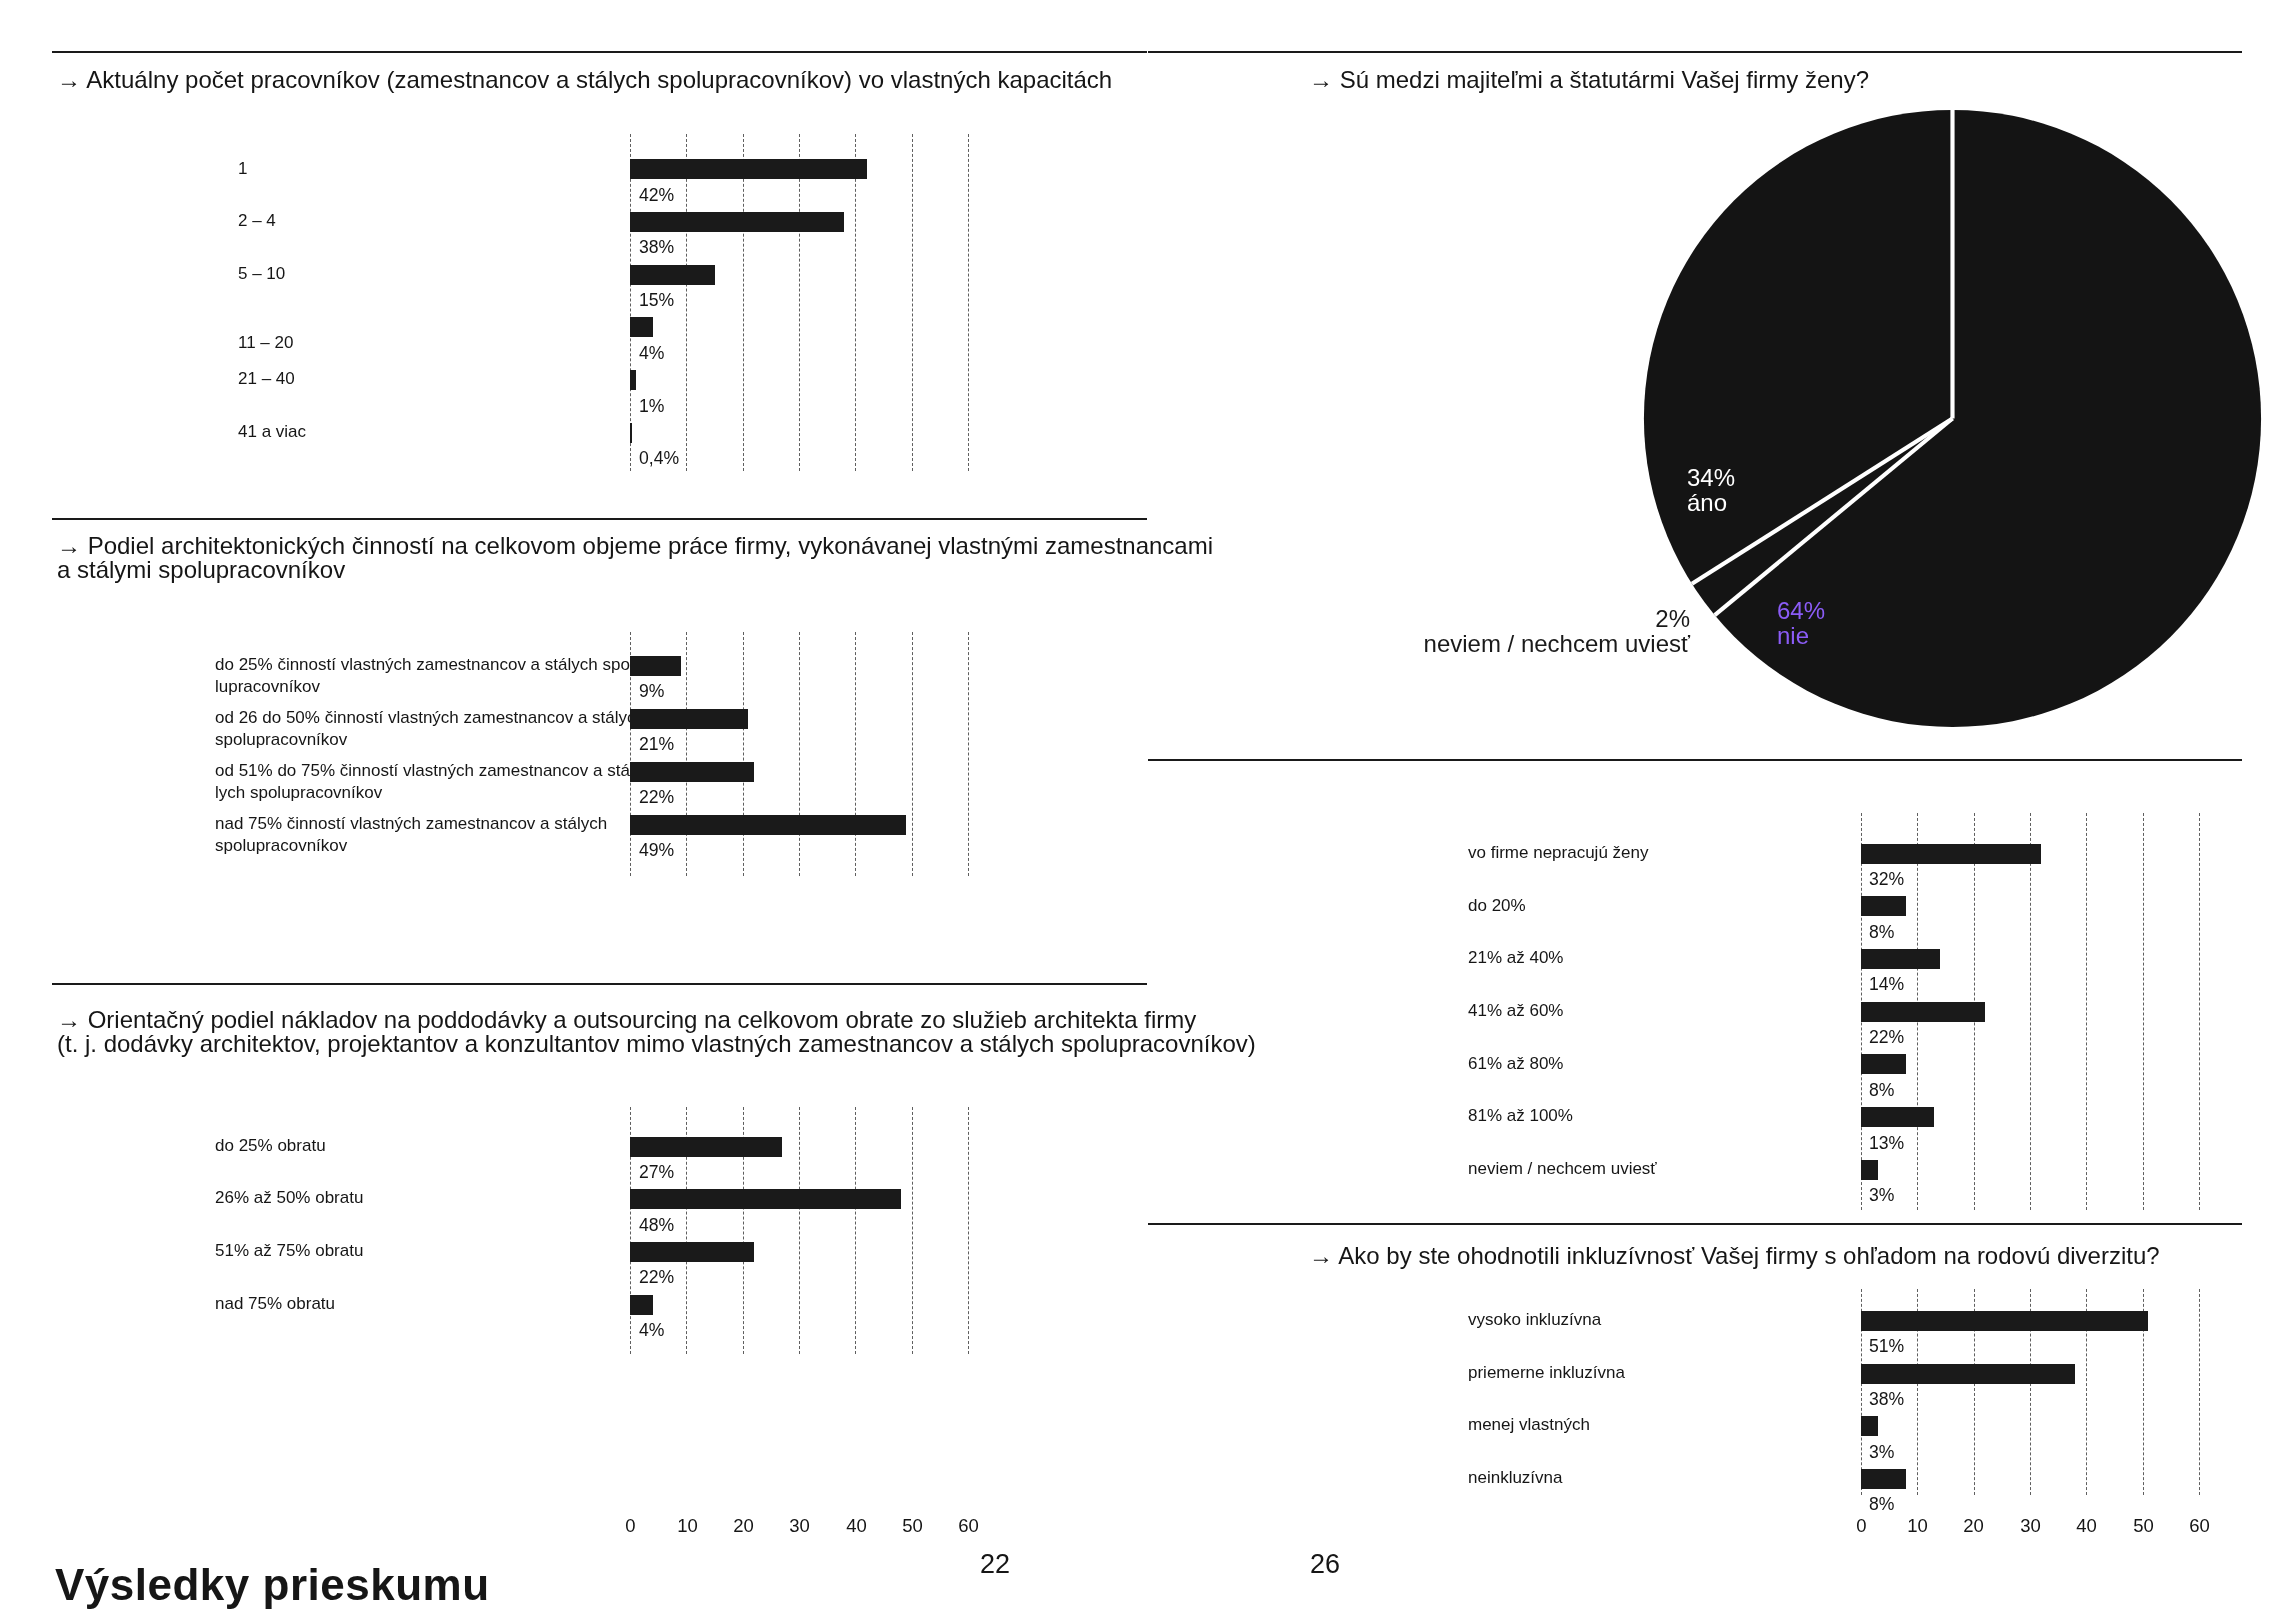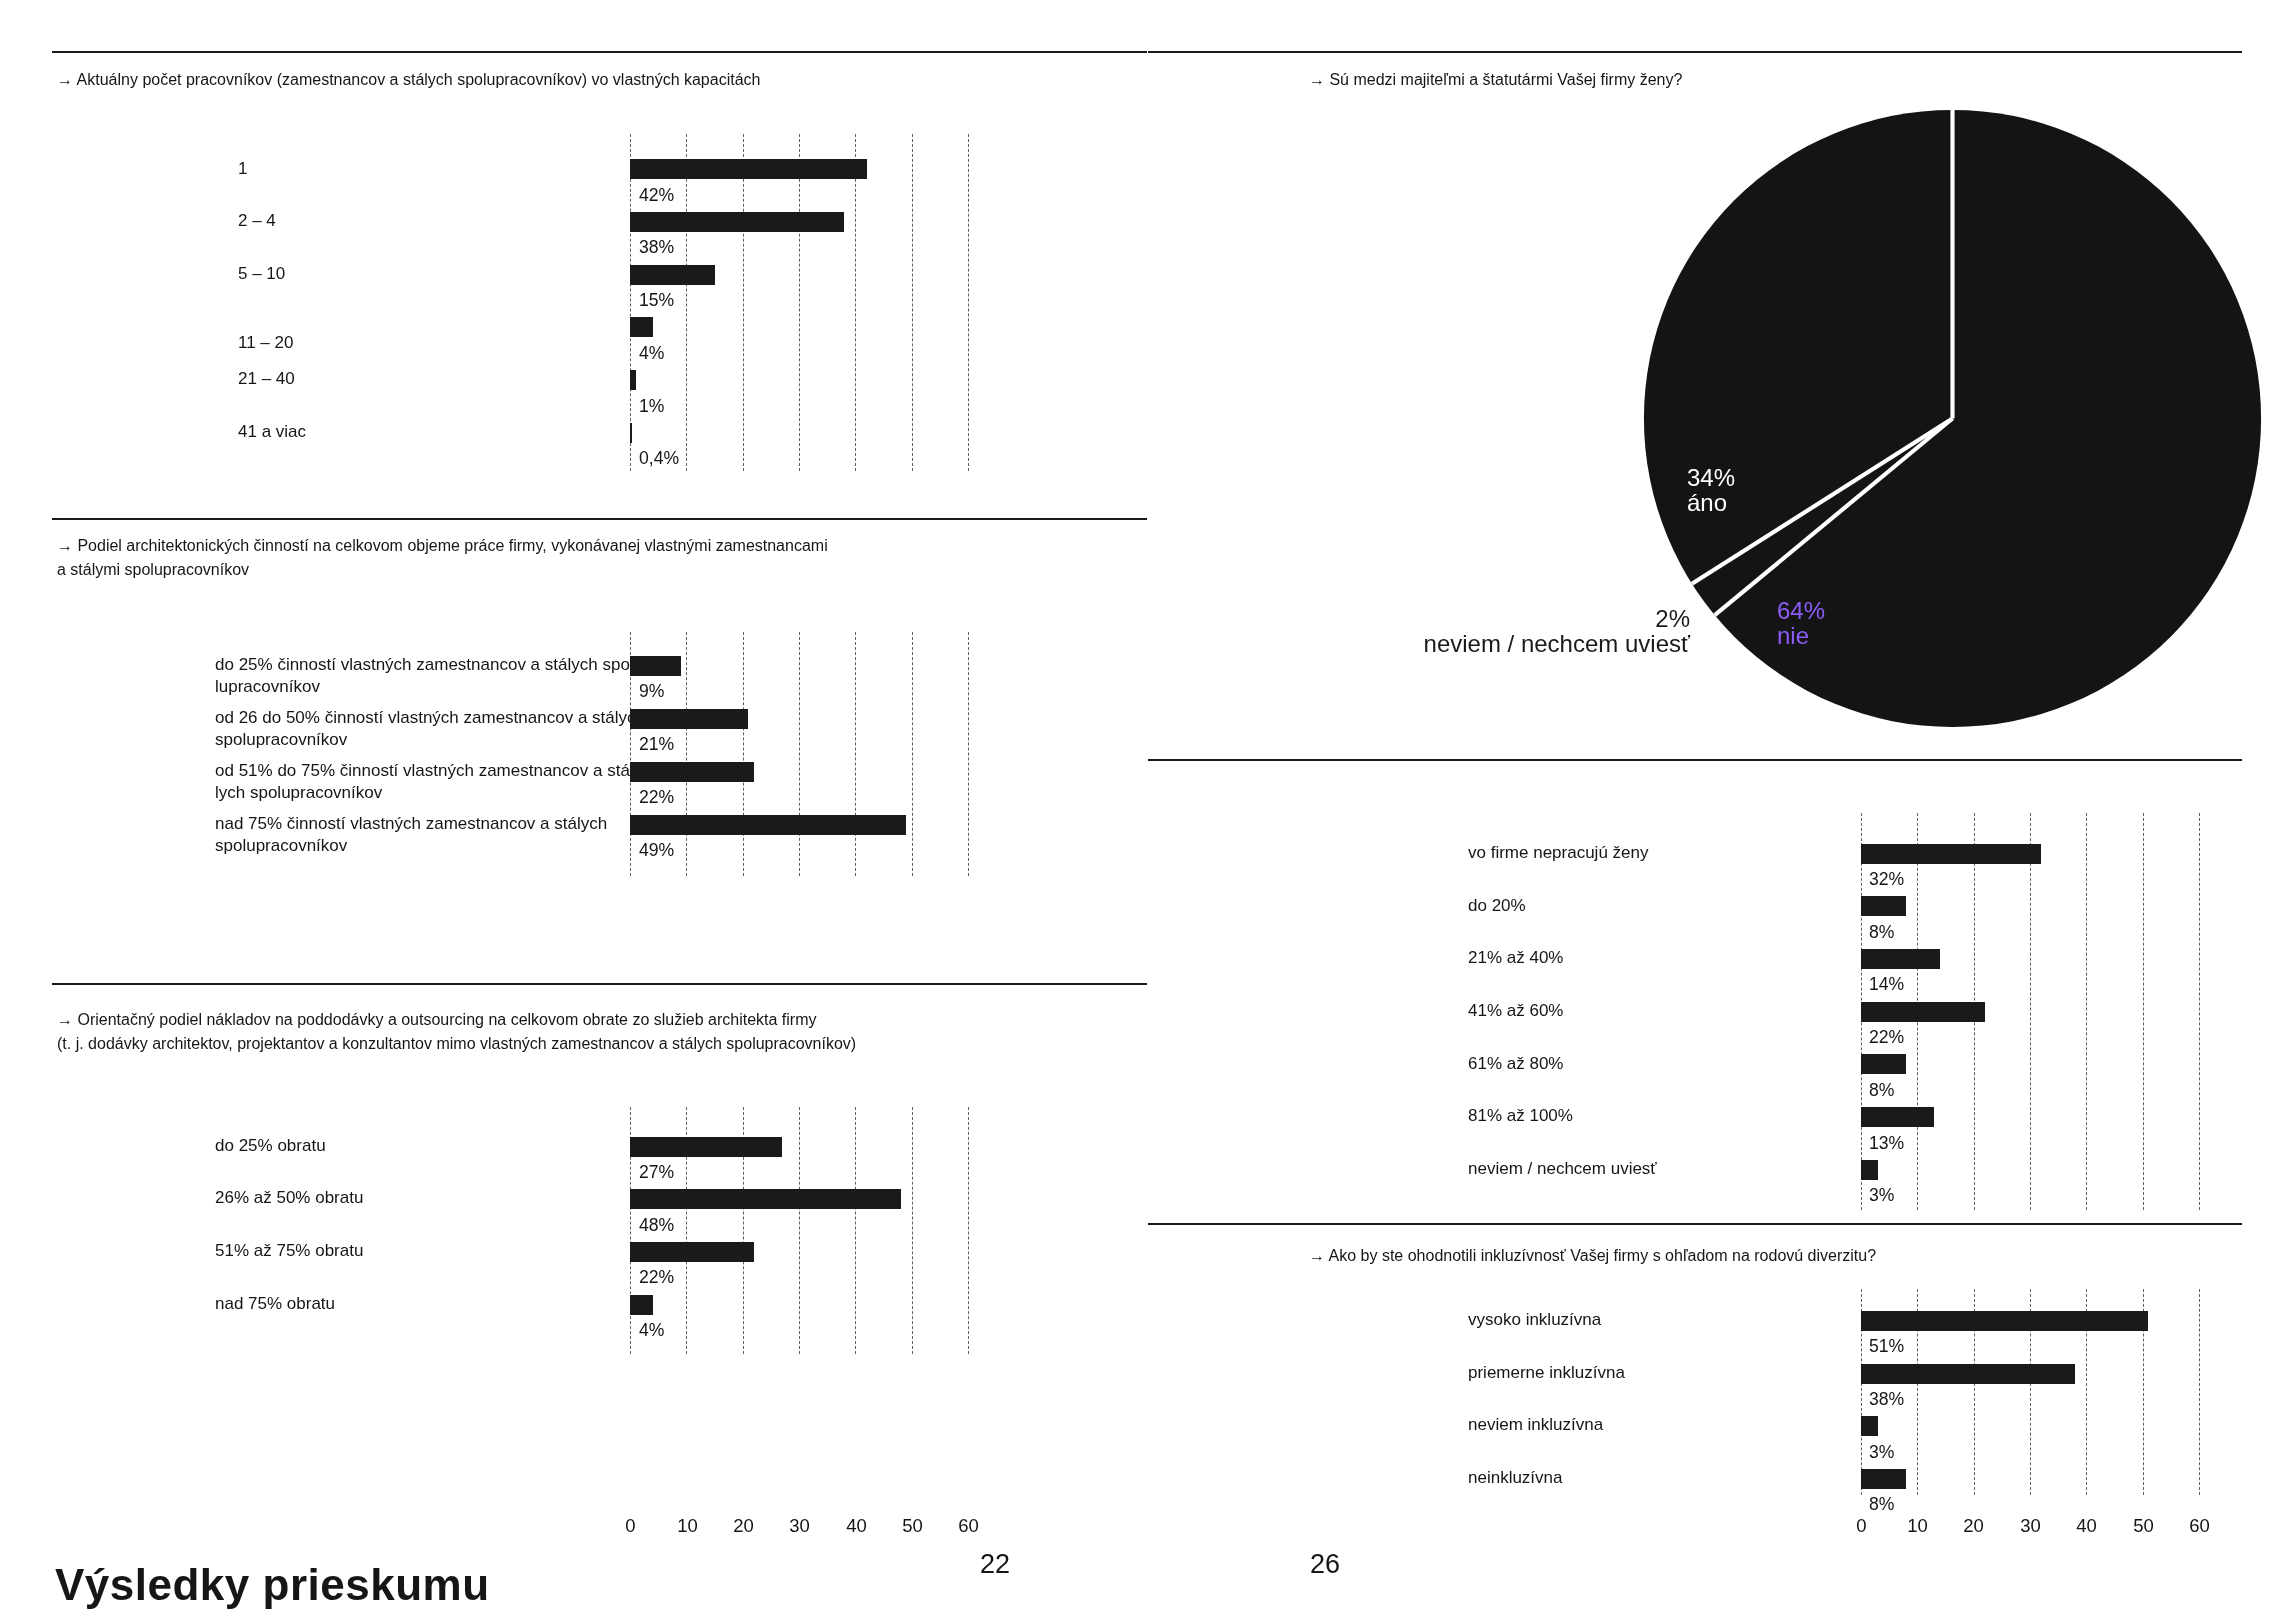--- a/index.html
+++ b/index.html
@@ -5,21 +5,21 @@
   html,body{margin:0;padding:0;background:#e8e8e8;}
   .spread{
     position:relative;
     width:2295px;height:1621px;
     background:#ffffff;
     font-family:"Liberation Sans","DejaVu Sans",sans-serif;
     color:#161616;
     overflow:hidden;
   }
   .rule{position:absolute;height:1.8px;background:#1a1a1a;}
-  .sec-title{position:absolute;font-size:16px;line-height:24px;}
+  .sec-title{position:absolute;font-size:24px;line-height:24px;}
   .sec-title .t-line{white-space:nowrap;}
   .plot{position:absolute;}
   .gridline{position:absolute;top:0;bottom:0;width:0;border-left:0.9px dashed #5f5f5f;}
   .bar{position:absolute;height:20px;background:#1a1a1a;}
   .cat-label{position:absolute;font-size:17px;line-height:22px;}
   .cat-label .c-line{white-space:nowrap;}
   .val-label{position:absolute;font-size:17.6px;line-height:20.3px;white-space:nowrap;}
   .axis-tick{position:absolute;width:65px;margin-left:-32px;text-align:center;font-size:18.5px;line-height:20.3px;}
   .big-title{position:absolute;left:55px;top:1530px;font-size:44px;line-height:52px;letter-spacing:0.5px;}
   .page-num{position:absolute;top:1549px;font-size:27px;line-height:30px;}
@@ -244,21 +244,21 @@
         <div class="c-line">vysoko inkluzívna</div>
       </div>
       <div class="bar" style="left: 1861px; top: 1311px; width: 287px; background: rgb(26, 26, 26);"></div>
       <div class="val-label" style="left: 1869px; top: 1336px;">51%</div>
       <div class="cat-label" style="left: 1468px; top: 1362px; width: 388px;">
         <div class="c-line">priemerne inkluzívna</div>
       </div>
       <div class="bar" style="left: 1861px; top: 1364px; width: 214px; background: rgb(26, 26, 26);"></div>
       <div class="val-label" style="left: 1869px; top: 1389px;">38%</div>
       <div class="cat-label" style="left: 1468px; top: 1414px; width: 388px;">
-        <div class="c-line">neviem inkluzívna</div>
+        <div class="c-line">menej vlastných</div>
       </div>
       <div class="bar" style="left: 1861px; top: 1416px; width: 17px; background: rgb(26, 26, 26);"></div>
       <div class="val-label" style="left: 1869px; top: 1442px;">3%</div>
       <div class="cat-label" style="left: 1468px; top: 1467px; width: 388px;">
         <div class="c-line">neinkluzívna</div>
       </div>
       <div class="bar" style="left: 1861px; top: 1469px; width: 45px; background: rgb(26, 26, 26);"></div>
       <div class="val-label" style="left: 1869px; top: 1494px;">8%</div>
     </section>
 

